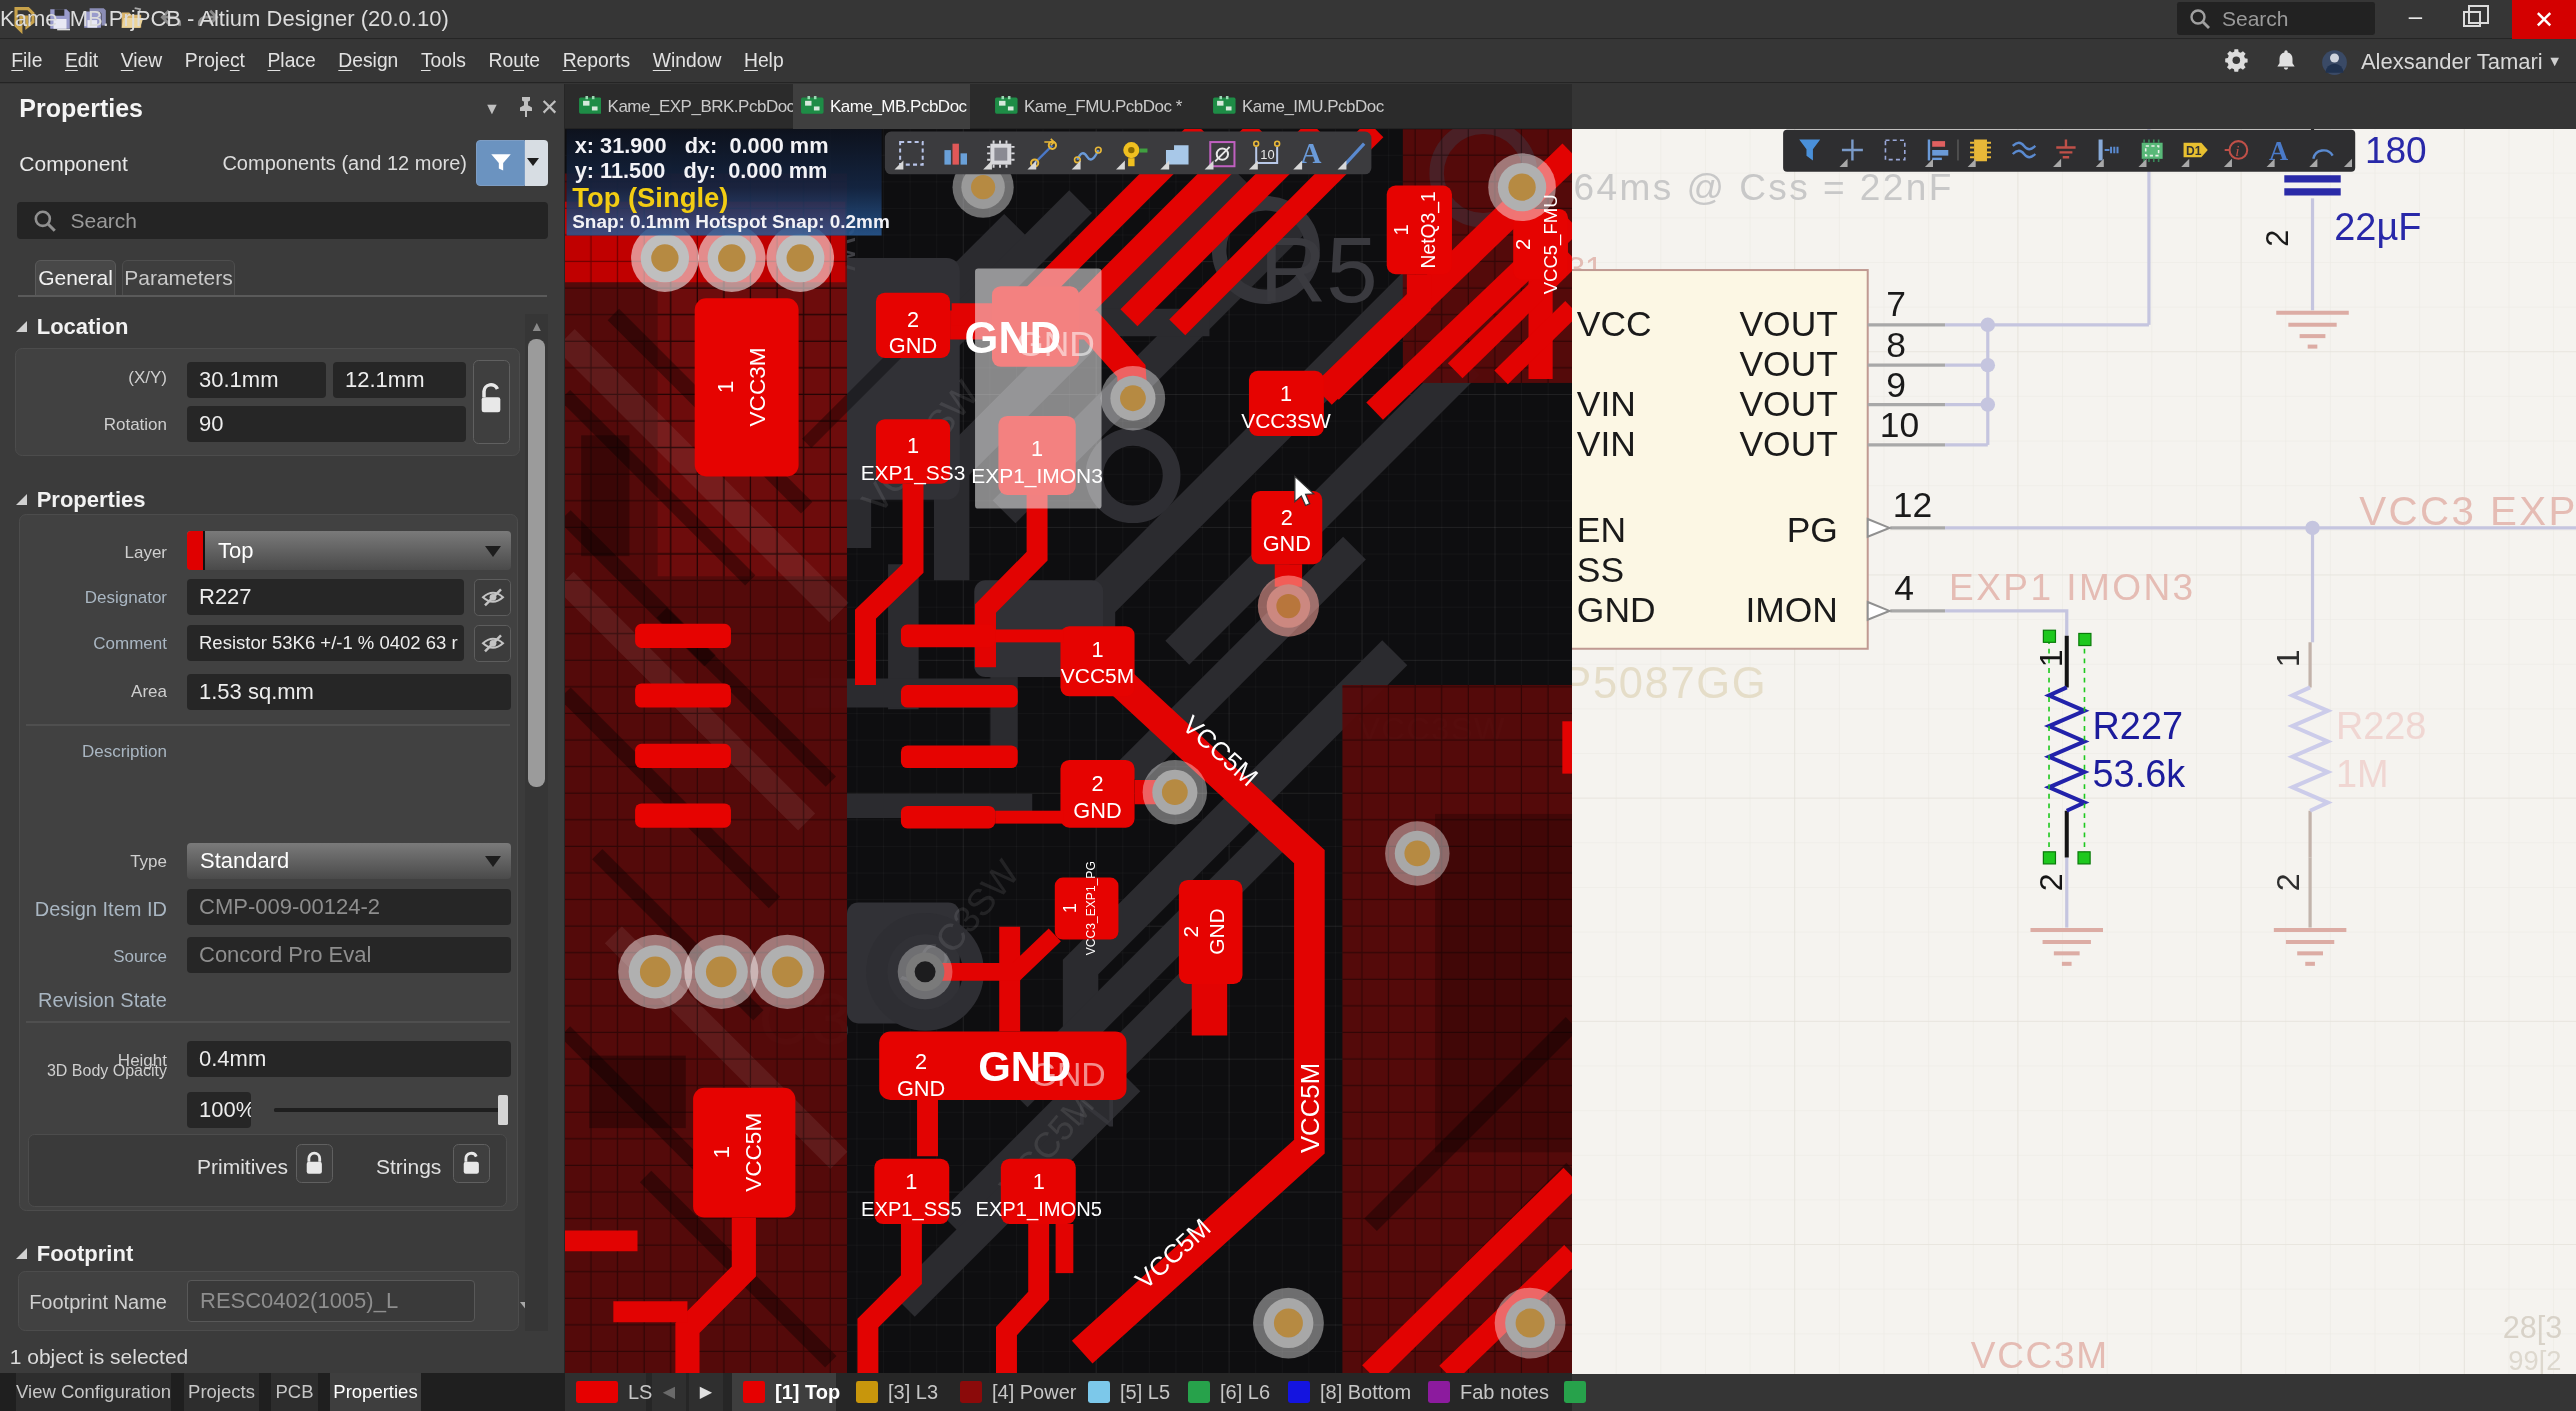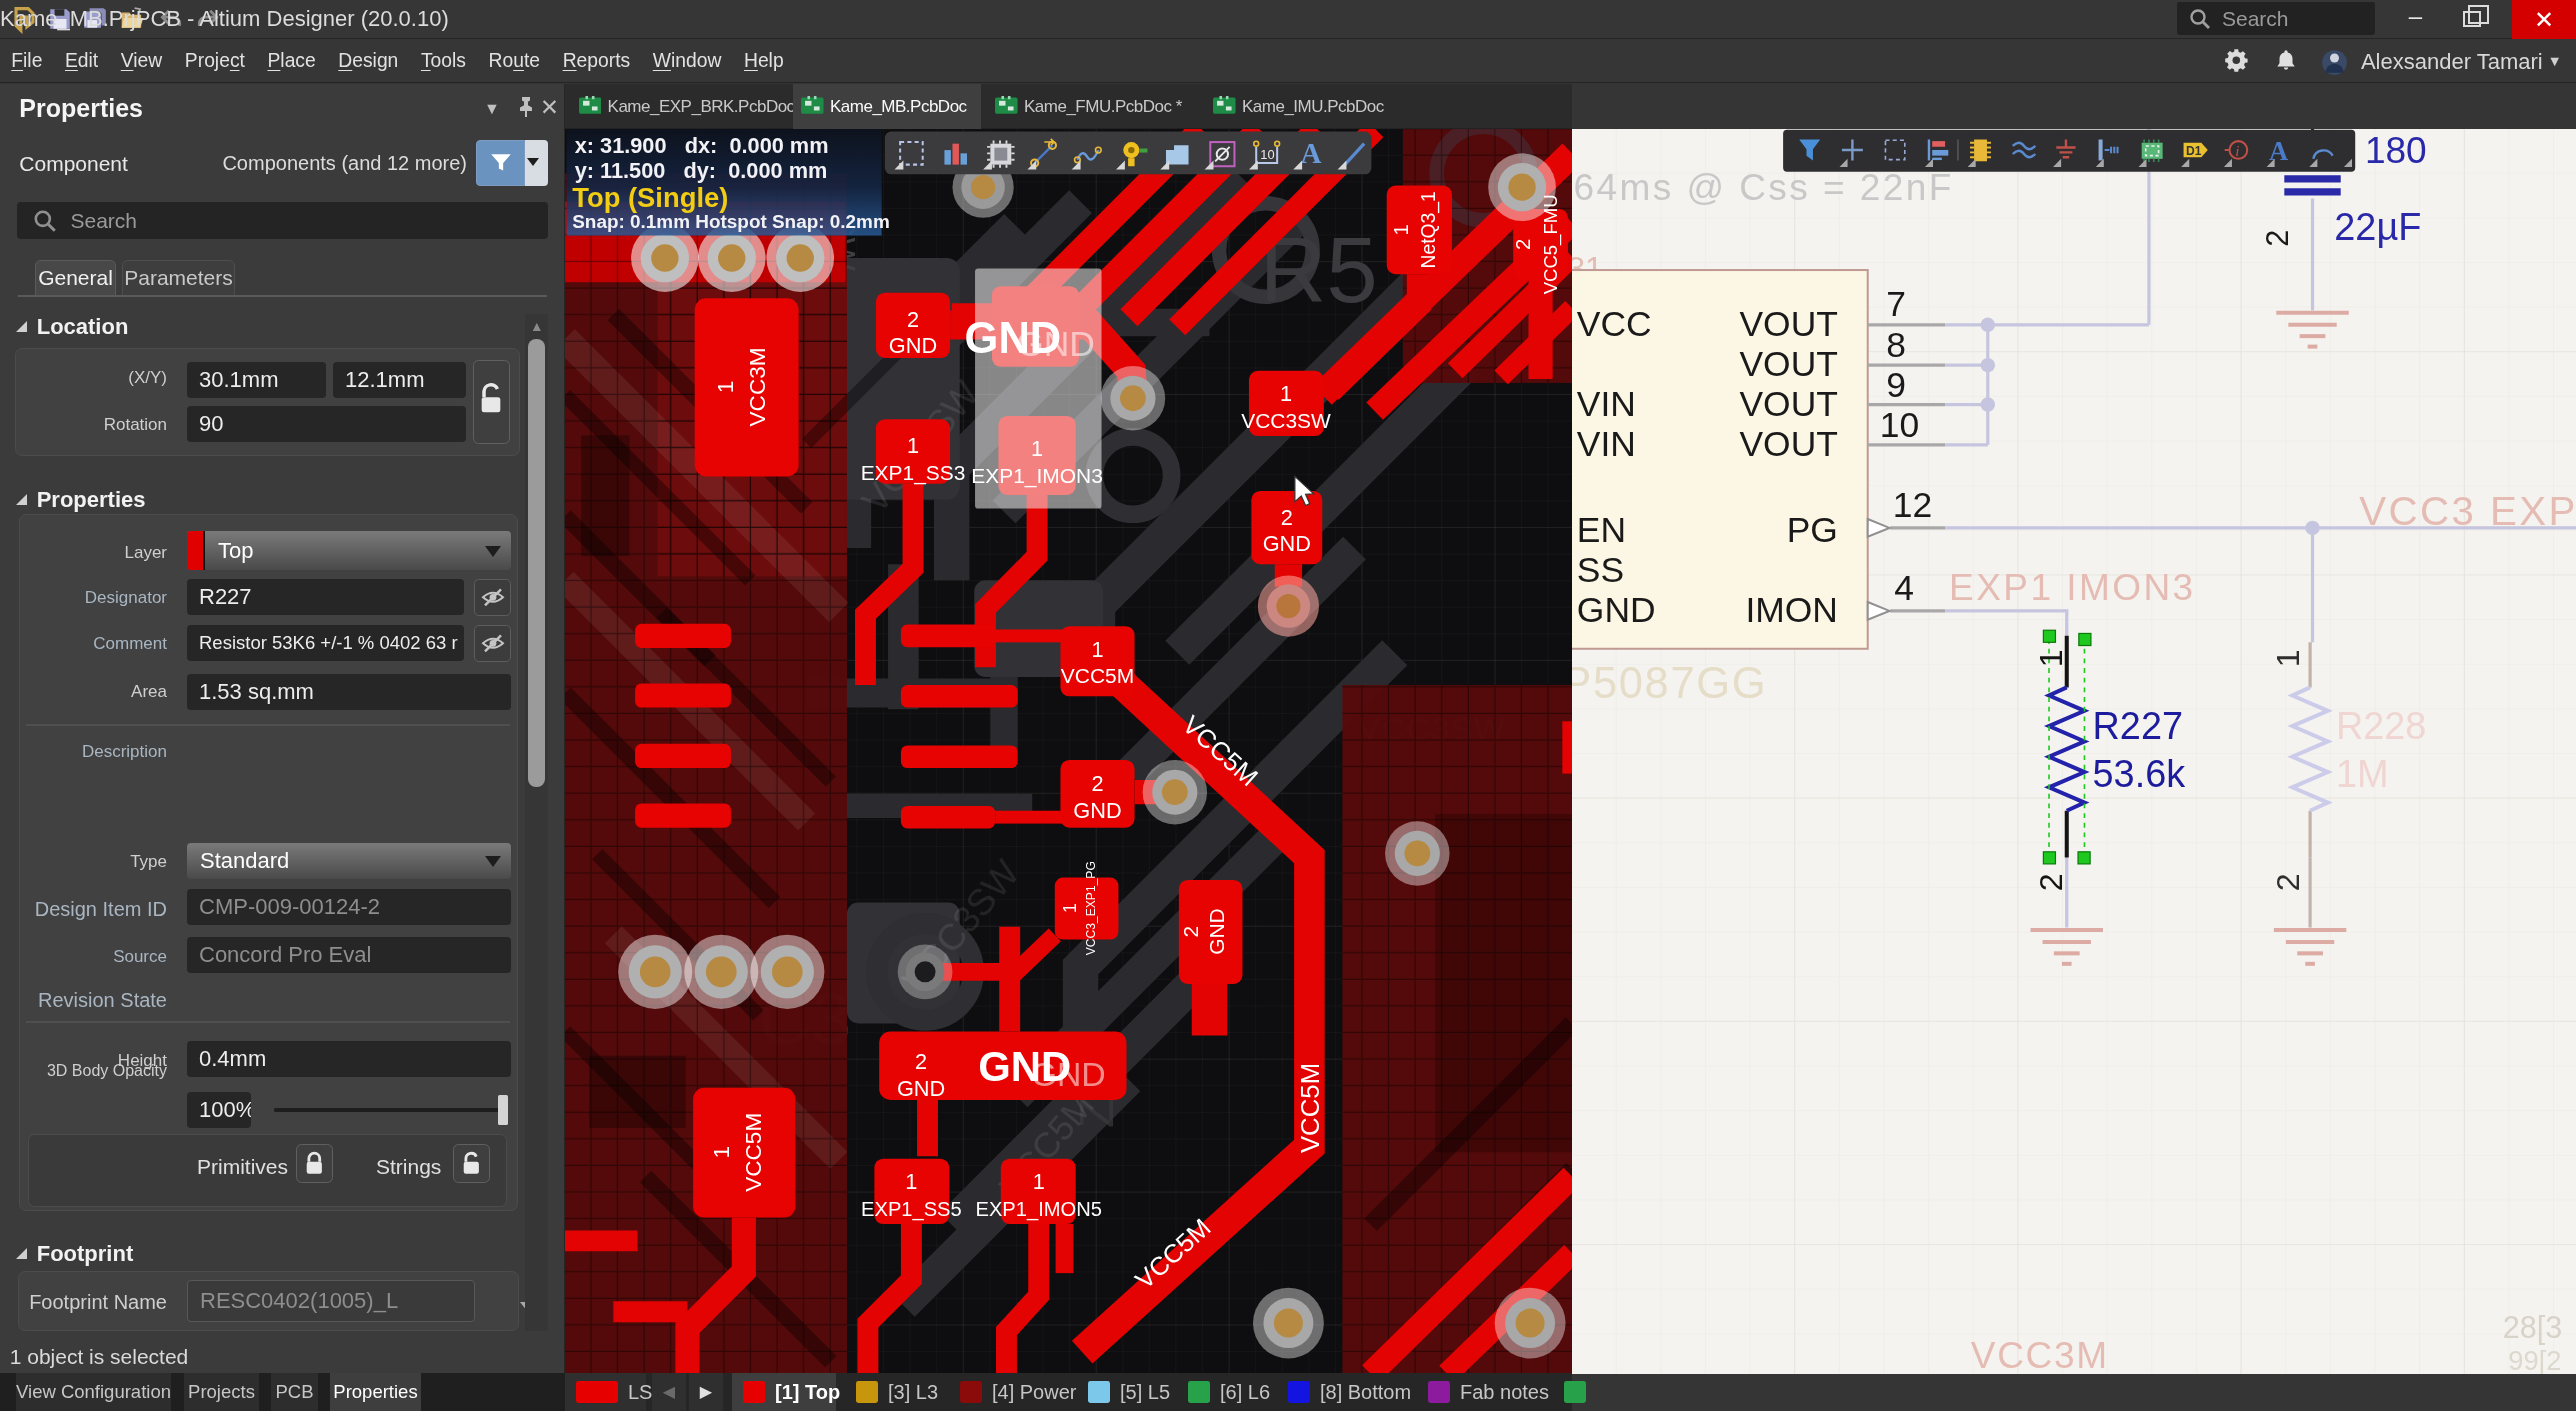--- a/index.html
+++ b/index.html
@@ -237,21 +237,21 @@
   </div>
 
   <div id="pcbtabs">
     <div class="dtab" style="left:5.6px"><svg width="22.6" height="19.3" viewBox="0 0 14 12">
           <rect x="0" y="1" width="14" height="10" rx="1" fill="#1e8c46"></rect>
           <rect x="2.5" y="3" width="4" height="3" fill="#d6e9dc"></rect>
           <rect x="8" y="6.5" width="3.5" height="2.5" fill="#d6e9dc"></rect>
           <rect x="4" y="0" width="1.6" height="2" fill="#9adbb4"></rect>
           <rect x="8" y="0" width="1.6" height="2" fill="#9adbb4"></rect>
         </svg>Kame_EXP_BRK.PcbDoc</div>
-    <div class="dtab act" style="left:228px;padding-right:14px"><svg width="22.6" height="19.3" viewBox="0 0 14 12">
+    <div class="dtab act" style="left:228px;padding-right:3px"><svg width="22.6" height="19.3" viewBox="0 0 14 12">
           <rect x="0" y="1" width="14" height="10" rx="1" fill="#1e8c46"></rect>
           <rect x="2.5" y="3" width="4" height="3" fill="#d6e9dc"></rect>
           <rect x="8" y="6.5" width="3.5" height="2.5" fill="#d6e9dc"></rect>
           <rect x="4" y="0" width="1.6" height="2" fill="#9adbb4"></rect>
           <rect x="8" y="0" width="1.6" height="2" fill="#9adbb4"></rect>
         </svg>Kame_MB.PcbDoc</div>
     <div class="dtab" style="left:422px"><svg width="22.6" height="19.3" viewBox="0 0 14 12">
           <rect x="0" y="1" width="14" height="10" rx="1" fill="#1e8c46"></rect>
           <rect x="2.5" y="3" width="4" height="3" fill="#d6e9dc"></rect>
           <rect x="8" y="6.5" width="3.5" height="2.5" fill="#d6e9dc"></rect>

